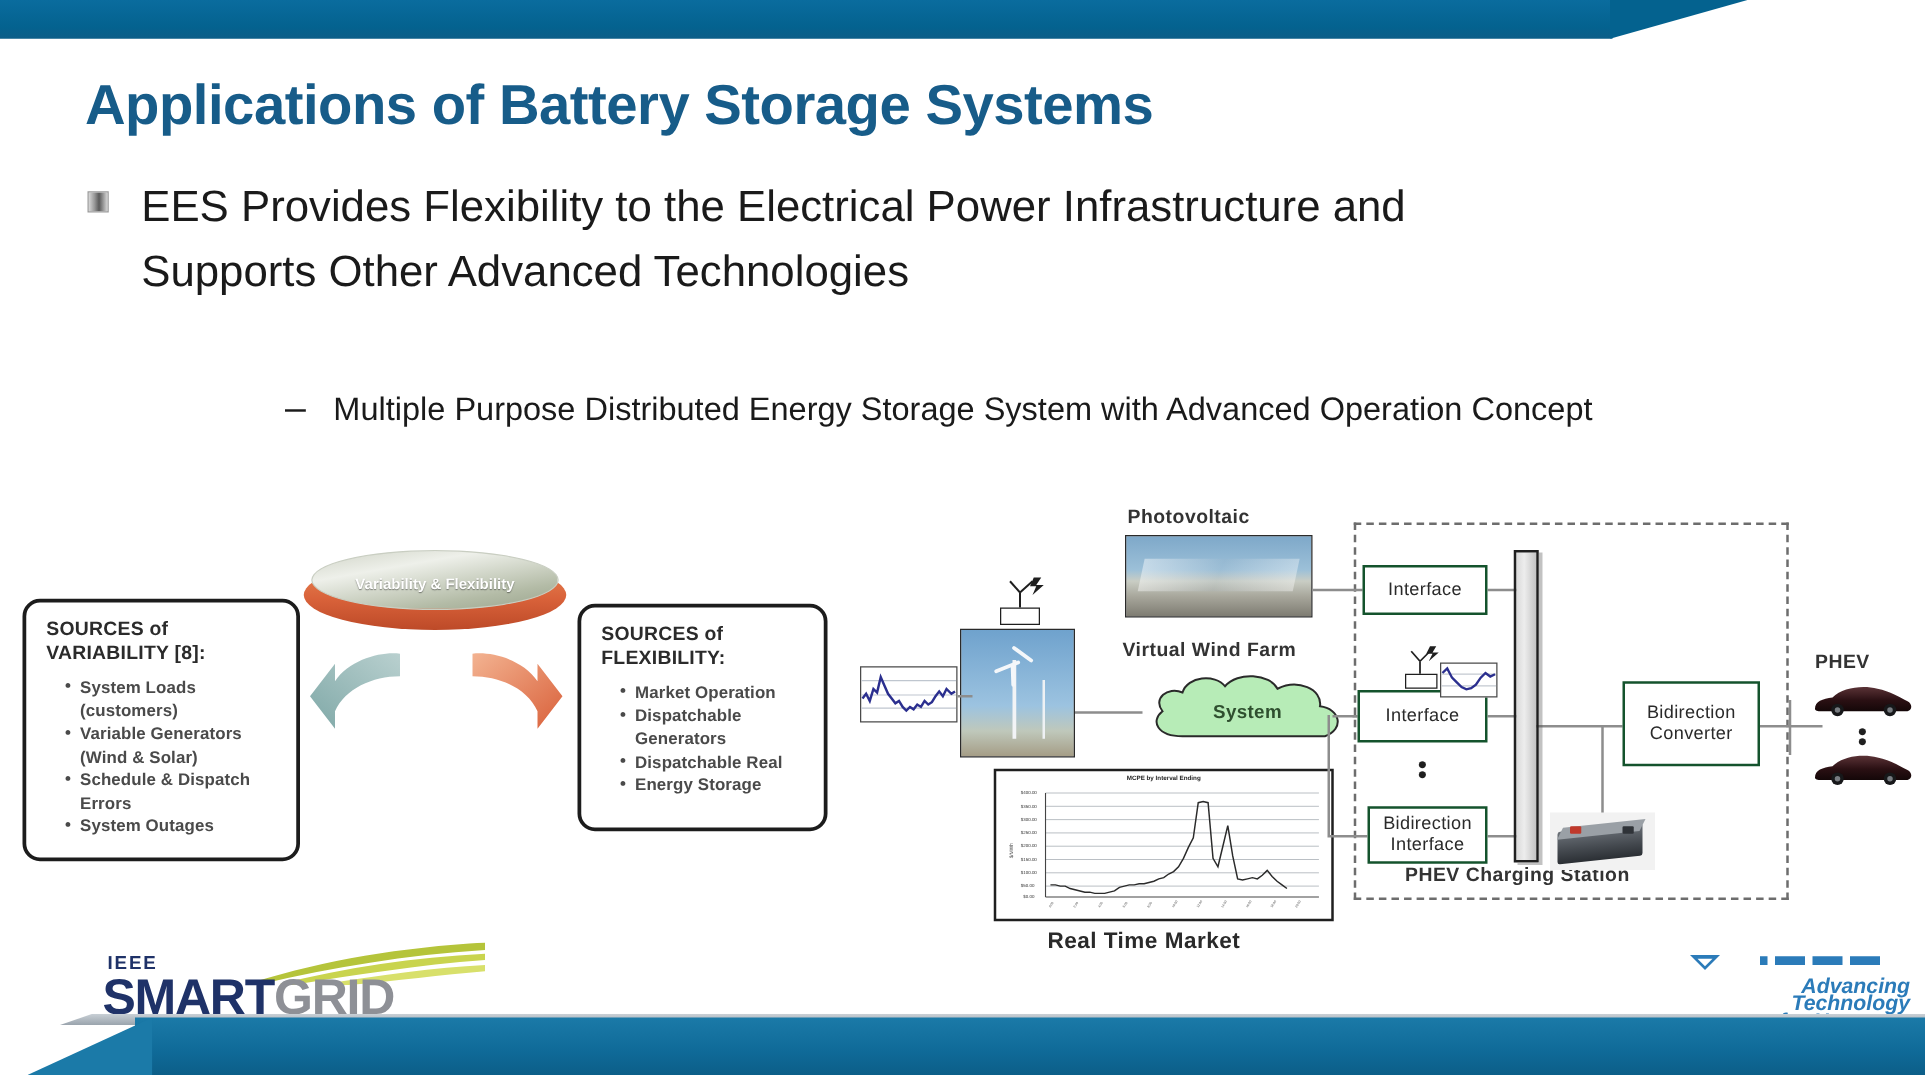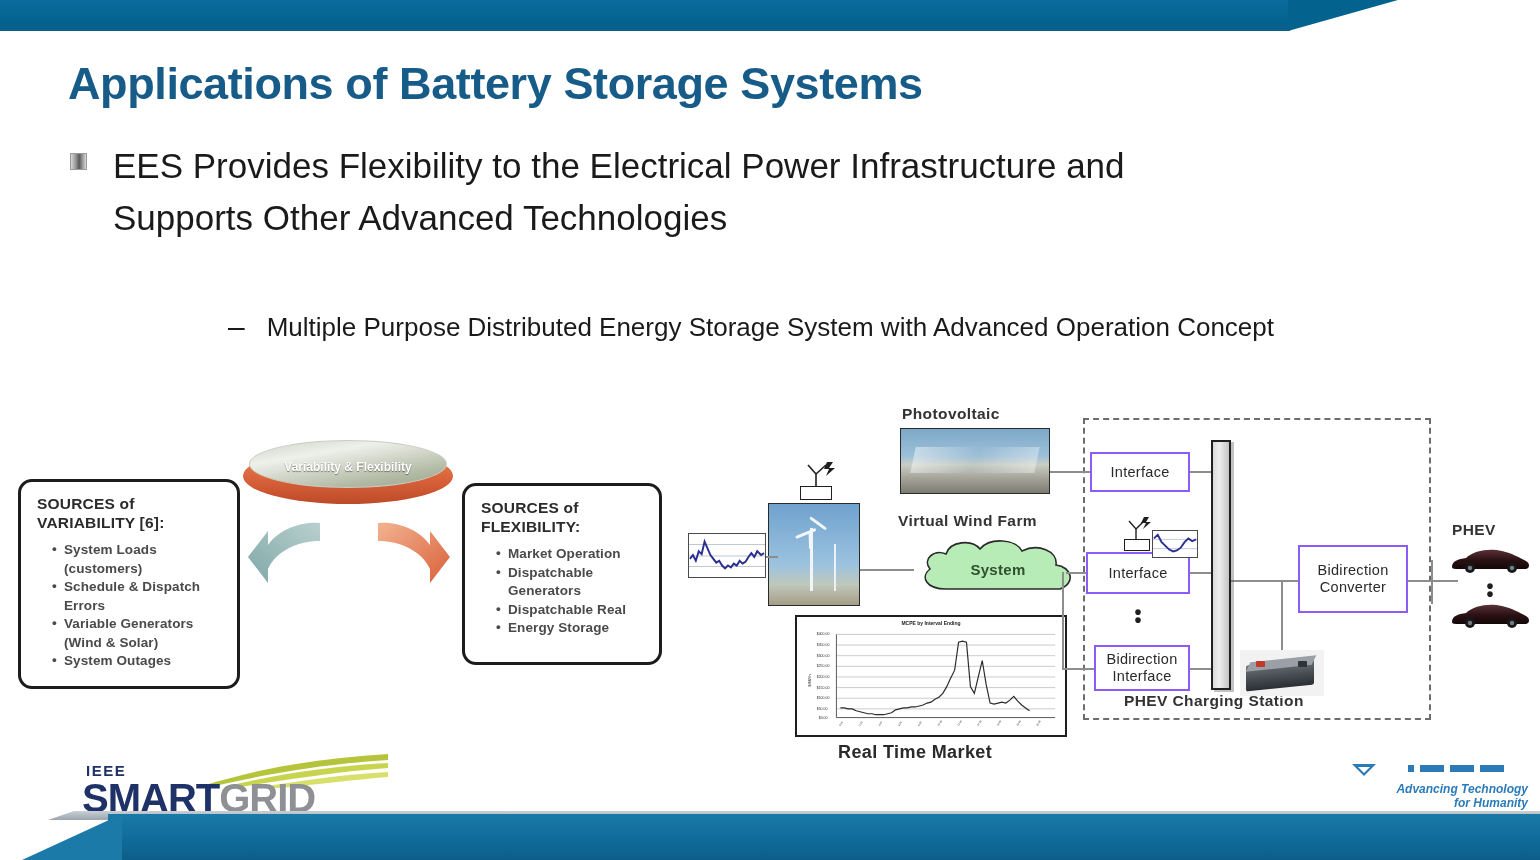--- a/index.html
+++ b/index.html
@@ -285,21 +285,21 @@
 
   .dashbox {
     position: absolute;
     left: 1083px; top: 418px;
     width: 348px; height: 302px;
     border: 2px dashed #6d6d6d;
     box-sizing: border-box;
   }
   .nodebox {
     position: absolute;
-    border: 2px solid #8b5cf6;
+    border: 2px solid #14532d;
     background: #ffffff;
     box-sizing: border-box;
     display: flex;
     align-items: center;
     justify-content: center;
     text-align: center;
     font-size: 14.5px;
     color: #2a2a2a;
     line-height: 17px;
     letter-spacing: .3px;
@@ -408,21 +408,21 @@
     position: absolute; left: 0px; top: 18px;
     font-size: 40px; font-weight: bold; letter-spacing: -1px;
   }
   .sg-smart { color: #1f3268; }
   .sg-grid { color: #8e9096; }
 
   .ieee-logo { position: absolute; left: 1346px; top: 762px; width: 182px; height: 52px; }
   .ieee-tag {
     position: absolute; left: 0px; top: 20px; width: 182px;
     text-align: right;
-    font-size: 12px; font-style: italic; font-weight: bold;
+    font-size: 17px; font-style: italic; font-weight: bold;
     color: #2b7bb9; line-height: 14px;
   }
 </style>
 </head>
 <body>
 
 <div id="slide">
 
   <div class="top-wedge-shadow"></div>
   <div class="top-band"></div>
@@ -460,25 +460,25 @@
     <defs>
       <linearGradient id="garight" x1="0" y1="0" x2="1" y2="1">
         <stop offset="0%" stop-color="#f3b391"></stop>
         <stop offset="100%" stop-color="#d9603a"></stop>
       </linearGradient>
     </defs>
     <path d="M4 4 C18 2 44 8 56 26 L56 12 L76 38 L56 64 L56 50 C48 32 26 22 4 22 Z" fill="url(#garight)"></path>
   </svg>
 
   <div class="srcbox variability">
-    <h4>SOURCES of VARIABILITY [6]:</h4>
+    <h4>SOURCES of VARIABILITY [8]:</h4>
     <ul>
       <li>System Loads (customers)</li>
+      <li>Variable Generators (Wind &amp; Solar)</li>
       <li>Schedule &amp; Dispatch Errors</li>
-      <li>Variable Generators (Wind &amp; Solar)</li>
       <li>System Outages</li>
     </ul>
   </div>
 
   <div class="srcbox flexibility">
     <h4>SOURCES of FLEXIBILITY:</h4>
     <ul>
       <li>Market Operation</li>
       <li>Dispatchable Generators</li>
       <li>Dispatchable Real</li>

